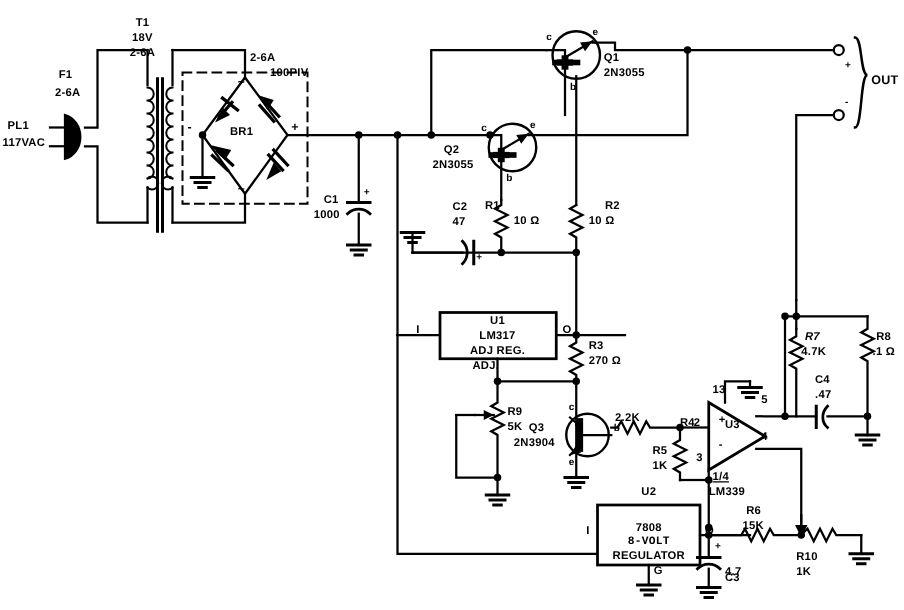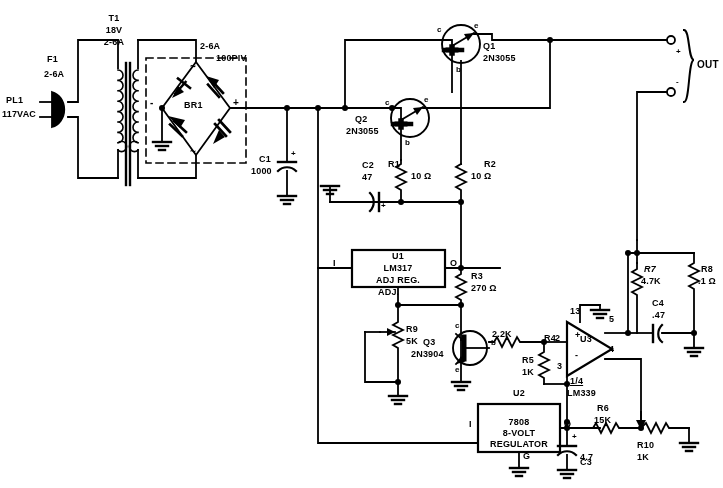--- a/index.html
+++ b/index.html
@@ -377,21 +377,21 @@
   <div class="lbl s9" style="left:641px;top:277px;">4.7K</div>
 
   <div class="lbl s9" style="left:701px;top:265px;">R8</div>
   <div class="lbl s9" style="left:698px;top:277px;">.1 Ω</div>
 
   <div class="lbl s9" style="left:652px;top:299px;">C4</div>
   <div class="lbl s9" style="left:652px;top:311px;">.47</div>
 
   <div class="lbl s9 ctr" style="left:519px;top:389px;">U2</div>
   <div class="lbl s9 ctr" style="left:519px;top:418px;">7808</div>
-  <div class="lbl s9 ctr" style="left:519px;top:429px;">8-VOLT</div>
+  <div class="lbl s9 ctr" style="left:519px;top:429px;font-family:Liberation Mono, monospace;">8-VOLT</div>
   <div class="lbl s9 ctr" style="left:519px;top:440px;">REGULATOR</div>
   <div class="lbl s9" style="left:469px;top:420px;">I</div>
   <div class="lbl s9" style="left:564px;top:420px;">O</div>
   <div class="lbl s9" style="left:523px;top:452px;">G</div>
 
   <div class="lbl s9" style="left:580px;top:441px;margin-top:17px;">C3</div>
   <div class="lbl s9" style="left:580px;top:453px;">4.7</div>
   <div class="lbl s8" style="left:572px;top:433px;">+</div>
 
   <div class="lbl s9" style="left:597px;top:404px;">R6</div>

